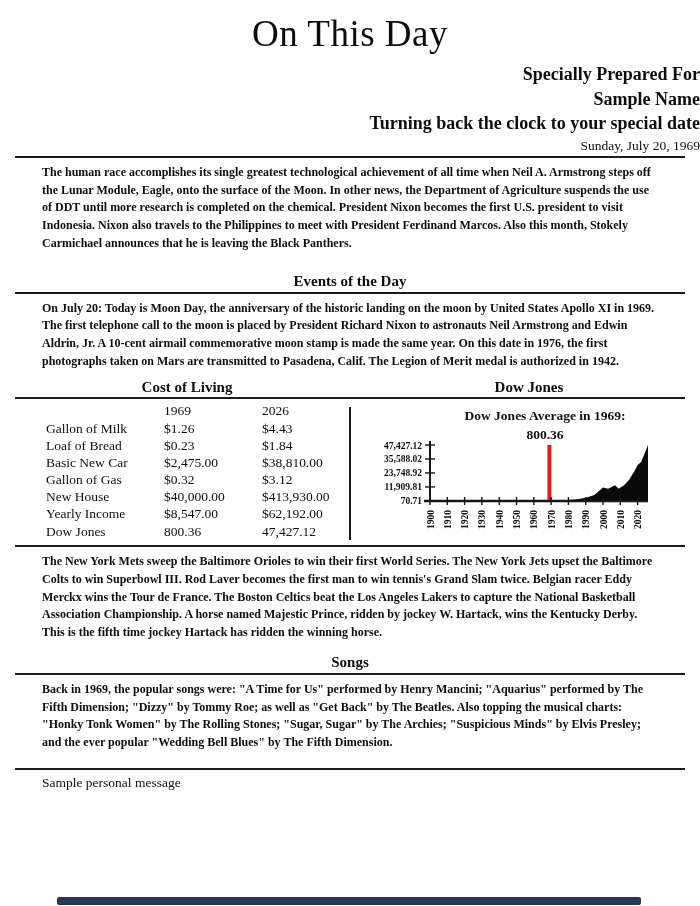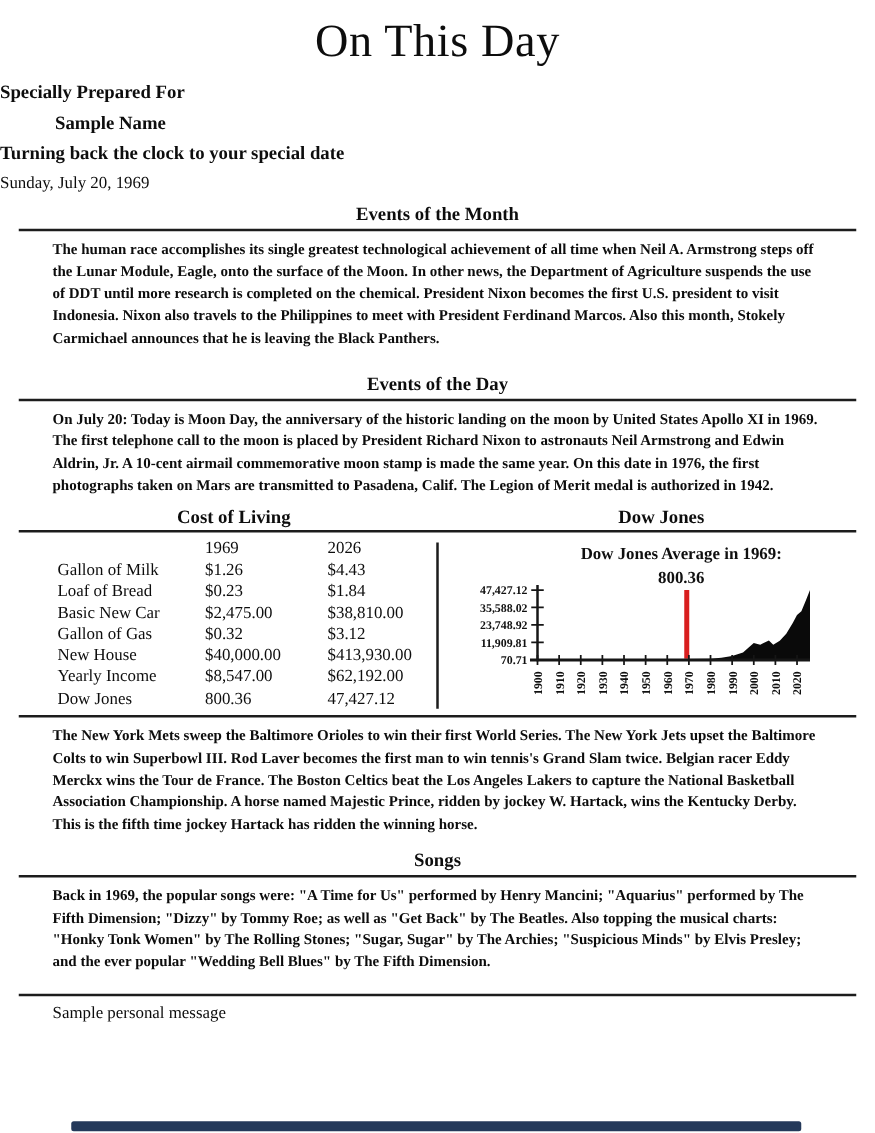--- a/index.html
+++ b/index.html
@@ -2,25 +2,25 @@
 <html><head>
 <meta charset="utf-8">
 <style>
   html,body { margin:0; padding:0; background:#ffffff; }
   .page {
     position:relative; width:700px; height:906px; margin:0 auto;
     background:#ffffff; color:#0d0d0d; overflow:hidden;
     font-family:"Liberation Serif", serif;
   }
   .doc-title { font-size:37px; font-weight:400; text-align:center; margin:12px 0 0; line-height:44px; letter-spacing:0.5px; }
-  .hline { text-align:left; font-weight:bold; font-size:15px; line-height:15px; }
+  .hline { text-align:right; font-weight:bold; font-size:18px; line-height:15px; }
   .hl-1 { margin-top:11px; }
   .hl-2 { margin-top:10px;padding-left:44px; }
   .hl-3 { margin-top:9px; }
-  .rline { text-align:left; font-weight:400; font-size:13.5px; line-height:14px; }
+  .rline { text-align:right; font-weight:400; font-size:13.5px; line-height:14px; }
   .rl-1 { margin-top:8px; }
   .rl-2 { margin-top:6px; }
   .sec-heading { text-align:center; font-weight:bold; font-size:15px; line-height:15px; }
   .sh-month { margin-top:12px; }
   .sh-day   { margin-top:21px; }
   .sh-sports{ margin-top:0px; }
   .sh-songs { margin-top:13px; }
   .rule { border:none; border-top:2px solid #1c1c1c; margin:3px 15px 0 15px; }
   .para { font-size:12px; line-height:17.7px; margin:6px 40px 0 42px; text-align:left;font-weight:bold; }
   
@@ -40,21 +40,20 @@
 <body>
 
 <div class="page">
 
   <div class="doc-title">On This Day</div>
   <div class="hline hl-1">Specially Prepared For</div>
   <div class="hline hl-2">Sample Name</div>
   <div class="hline hl-3">Turning back the clock to your special date</div>
   <div class="rline rl-1">Sunday, July 20, 1969</div>
 
-  <div class="sec-heading sh-month">Events of the Month</div>
   <hr class="rule">
   <div class="para">The human race accomplishes its single greatest technological achievement of all time when Neil A. Armstrong steps off the Lunar Module, Eagle, onto the surface of the Moon. In other news, the Department of Agriculture suspends the use of DDT until more research is completed on the chemical. President Nixon becomes the first U.S. president to visit Indonesia. Nixon also travels to the Philippines to meet with President Ferdinand Marcos. Also this month, Stokely Carmichael announces that he is leaving the Black Panthers.</div>
 
   <div class="sec-heading sh-day">Events of the Day</div>
   <hr class="rule">
   <div class="para">On July 20:  Today is Moon Day, the anniversary of the historic landing on the moon by United States Apollo XI in 1969.  The first telephone call to the moon is placed by President Richard Nixon to astronauts Neil Armstrong and Edwin Aldrin, Jr.  A 10-cent airmail commemorative moon stamp is made the same year.  On this date in 1976, the first photographs taken on Mars are transmitted to Pasadena, Calif.  The Legion of Merit medal is authorized in 1942.</div>
 
   <div class="col-heads">
     <div>Cost of Living</div>
     <div>Dow Jones</div>

